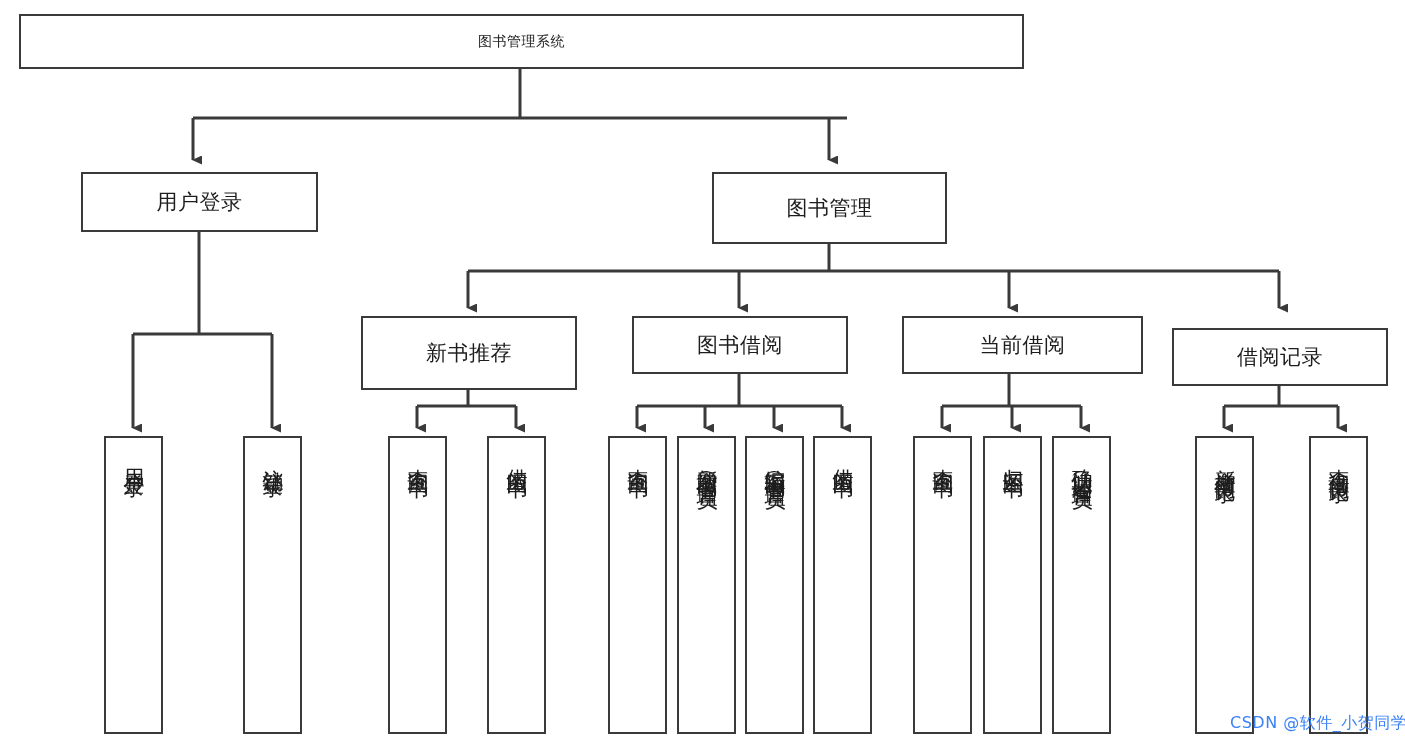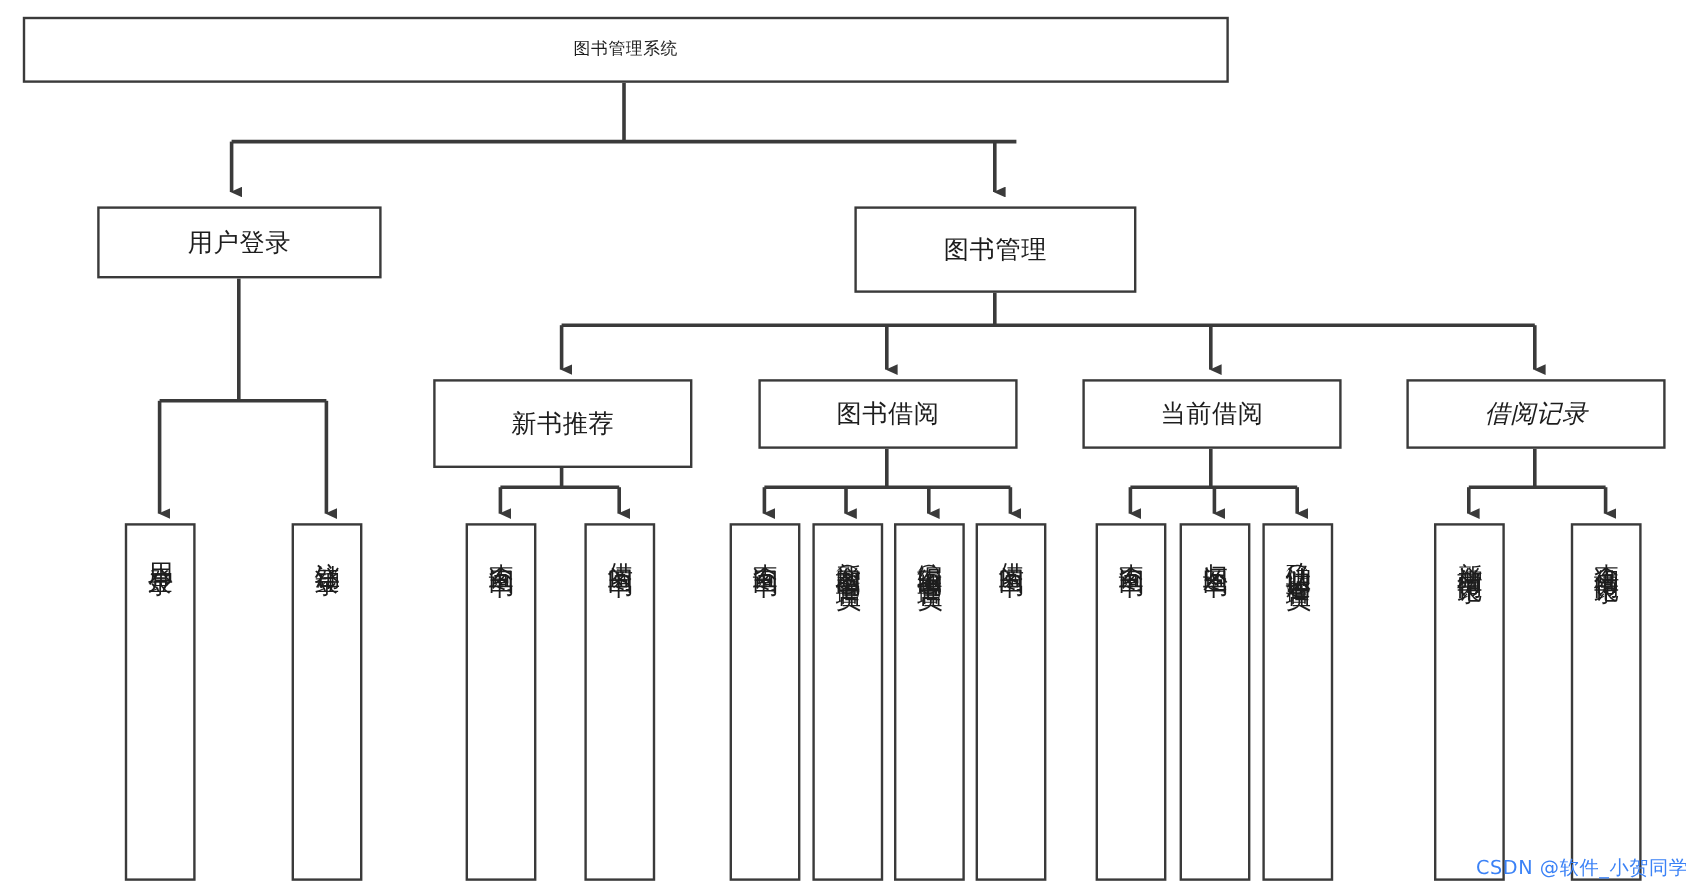--- a/index.html
+++ b/index.html
@@ -140,25 +140,25 @@
   </div>
 
   <div class="node horizontal" style="left:361px; top:316px; width:216px; height:74px;">
     <span class="node-label">新书推荐</span>
   </div>
 
   <div class="node horizontal" style="left:632px; top:316px; width:216px; height:58px;">
     <span class="node-label">图书借阅</span>
   </div>
 
-  <div class="node horizontal" style="left:902px; top:316px; width:216px; height:58px;">
+  <div class="node horizontal" style="left:902px; top:316px; width:241px; height:58px;">
     <span class="node-label">当前借阅</span>
   </div>
 
-  <div class="node horizontal" style="left:1172px; top:316px; width:216px; height:58px;font-style:italic;">
+  <div class="node horizontal" style="left:1172px; top:328px; width:216px; height:58px;">
     <span class="node-label">借阅记录</span>
   </div>
 
   <div class="node vertical" style="left:104px; top:436px; width:59px; height:298px;">
     <span class="node-label">用户登录</span>
   </div>
 
   <div class="node vertical" style="left:243px; top:436px; width:59px; height:298px;">
     <span class="node-label">注销登录</span>
   </div>

